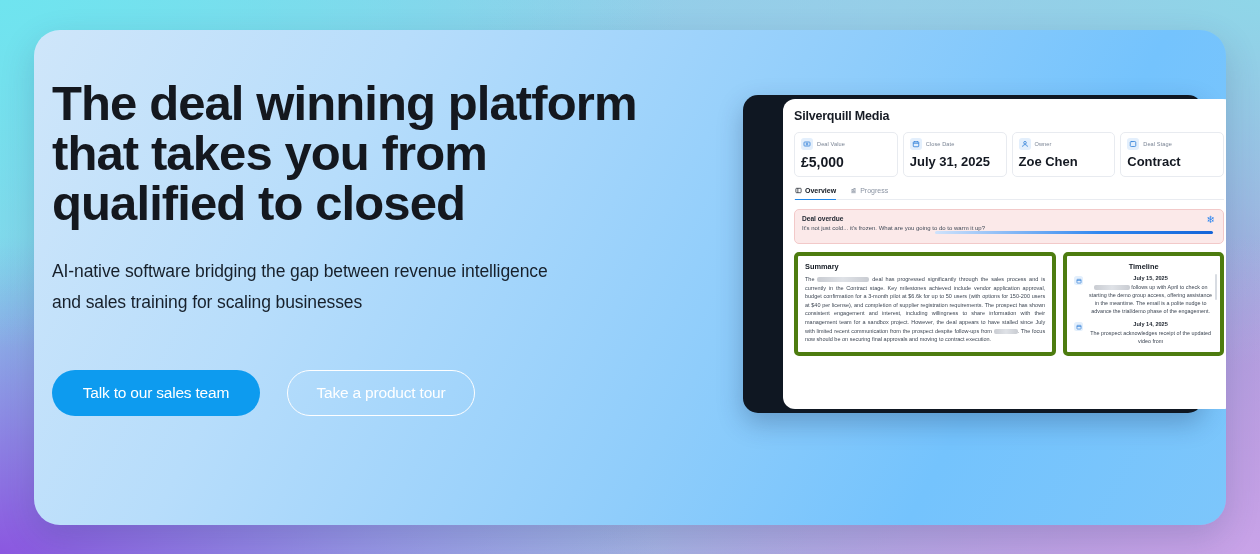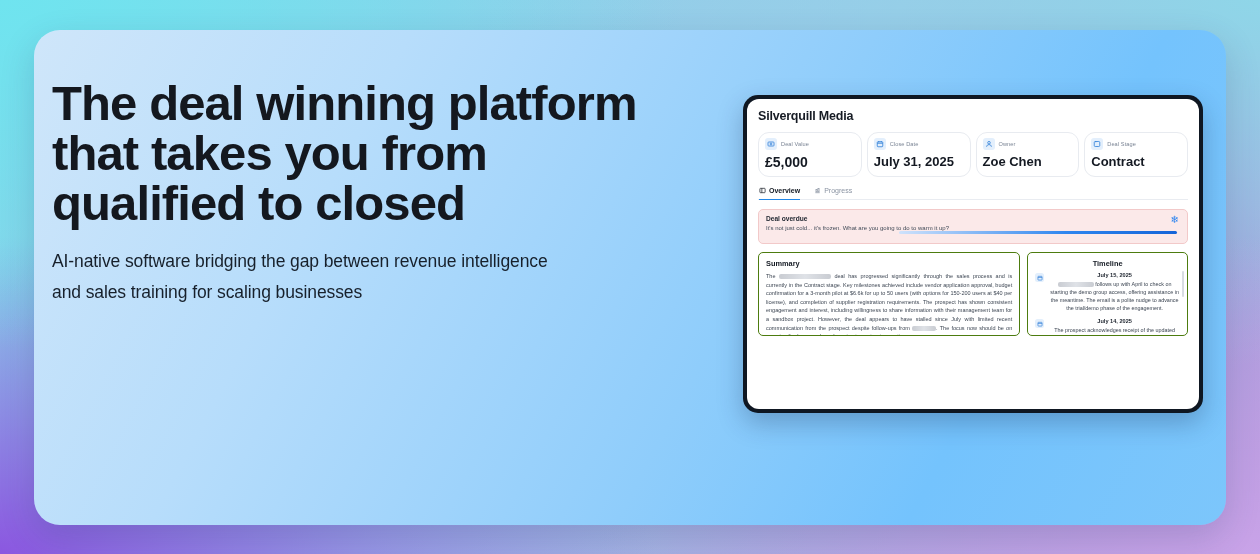--- a/index.html
+++ b/index.html
@@ -31,21 +31,21 @@
   .headline {
     font-size: 49px;
     line-height: 50px;
     font-weight: 700;
     color: #14181f;
     letter-spacing: -0.9px;
     width: 600px;
   }
 
   .subhead {
-    margin-top: 18px;
+    margin-top: 28px;
     font-size: 17.5px;
     line-height: 31px;
     color: #17202b;
     letter-spacing: -0.1px;
     width: 520px;
   }
 
   .btn-row { margin-top: 52px; display: flex; gap: 27px; }
 
   .btn {
@@ -70,35 +70,36 @@
     padding: 4px;
     box-shadow: 0 10px 26px rgba(20,40,80,.28);
   }
   .screen {
     width: 100%; height: 100%;
     background: #ffffff;
     border-radius: 12px;
     overflow: hidden;
     padding: 10px 11px 0 11px;
     position: relative;
+    margin-left: 36px;
   }
 
   .app-title {
     font-size: 12.5px;
     font-weight: 700;
     color: #161b24;
     letter-spacing: -0.2px;
     margin-bottom: 9px;
   }
 
   .tiles { display: flex; gap: 5px; }
   .tile {
     flex: 1;
     border: 1px solid #e8ebf0;
-    border-radius: 11px;
+    border-radius: 5px;
     padding: 5px 6px 6px 6px;
     background: #fff;
     min-width: 0;
   }
   .tile-head { display: flex; align-items: center; gap: 4px; margin-bottom: 4px; }
   .tile-ico {
     width: 12px; height: 12px;
     background: #e3effc;
     border-radius: 3px;
     display: flex; align-items: center; justify-content: center;
@@ -141,25 +142,25 @@
   .alert-bar {
     position: absolute;
     left: 140px; right: 10px; bottom: 9px;
     height: 3.5px; border-radius: 2px;
     background: linear-gradient(90deg, #cfe2fb 0%, #2f86ef 60%, #1464d8 100%);
   }
   .snow { position: absolute; right: 8px; top: 5px; color: #2f86ef; font-size: 10px; line-height: 1; }
 
   .panels { display: flex; gap: 7px; margin-top: 8px; }
   .panel {
-    border: 1px solid #4d7c0f;
+    border: 4px solid #4d7c0f;
     border-radius: 5px;
     padding: 6px 7px;
     background: #fff;
-    height: 84px;
+    height: 104px;
     overflow: hidden;
     position: relative;
   }
   .panel.summary { flex: 1 1 62%; }
   .panel.timeline { flex: 1 1 38%; text-align: center; }
   .panel-title { font-size: 7.4px; font-weight: 700; color: #151b24; margin-bottom: 4px; }
   .para { font-size: 5.5px; line-height: 8.6px; color: #3d4653; text-align: justify; }
   .redact {
     display: inline-block;
     height: 5px;
@@ -188,20 +189,24 @@
 </style>
 </head>
 <body>
 
 <div class="hero">
 
   <div class="hero-left">
     <h1 class="headline">The deal winning platform that takes you from qualified to closed</h1>
     <p class="subhead">AI-native software bridging the gap between revenue intelligence and sales training for scaling businesses</p>
 
+    <div class="btn-row">
+      <div class="btn btn-primary">Talk to our sales team</div>
+      <div class="btn btn-ghost">Take a product tour</div>
+    </div>
   </div>
 
   <div class="device">
     <div class="screen">
 
       <div class="app-title">Silverquill Media</div>
 
       <div class="tiles">
         <div class="tile">
           <div class="tile-head">

